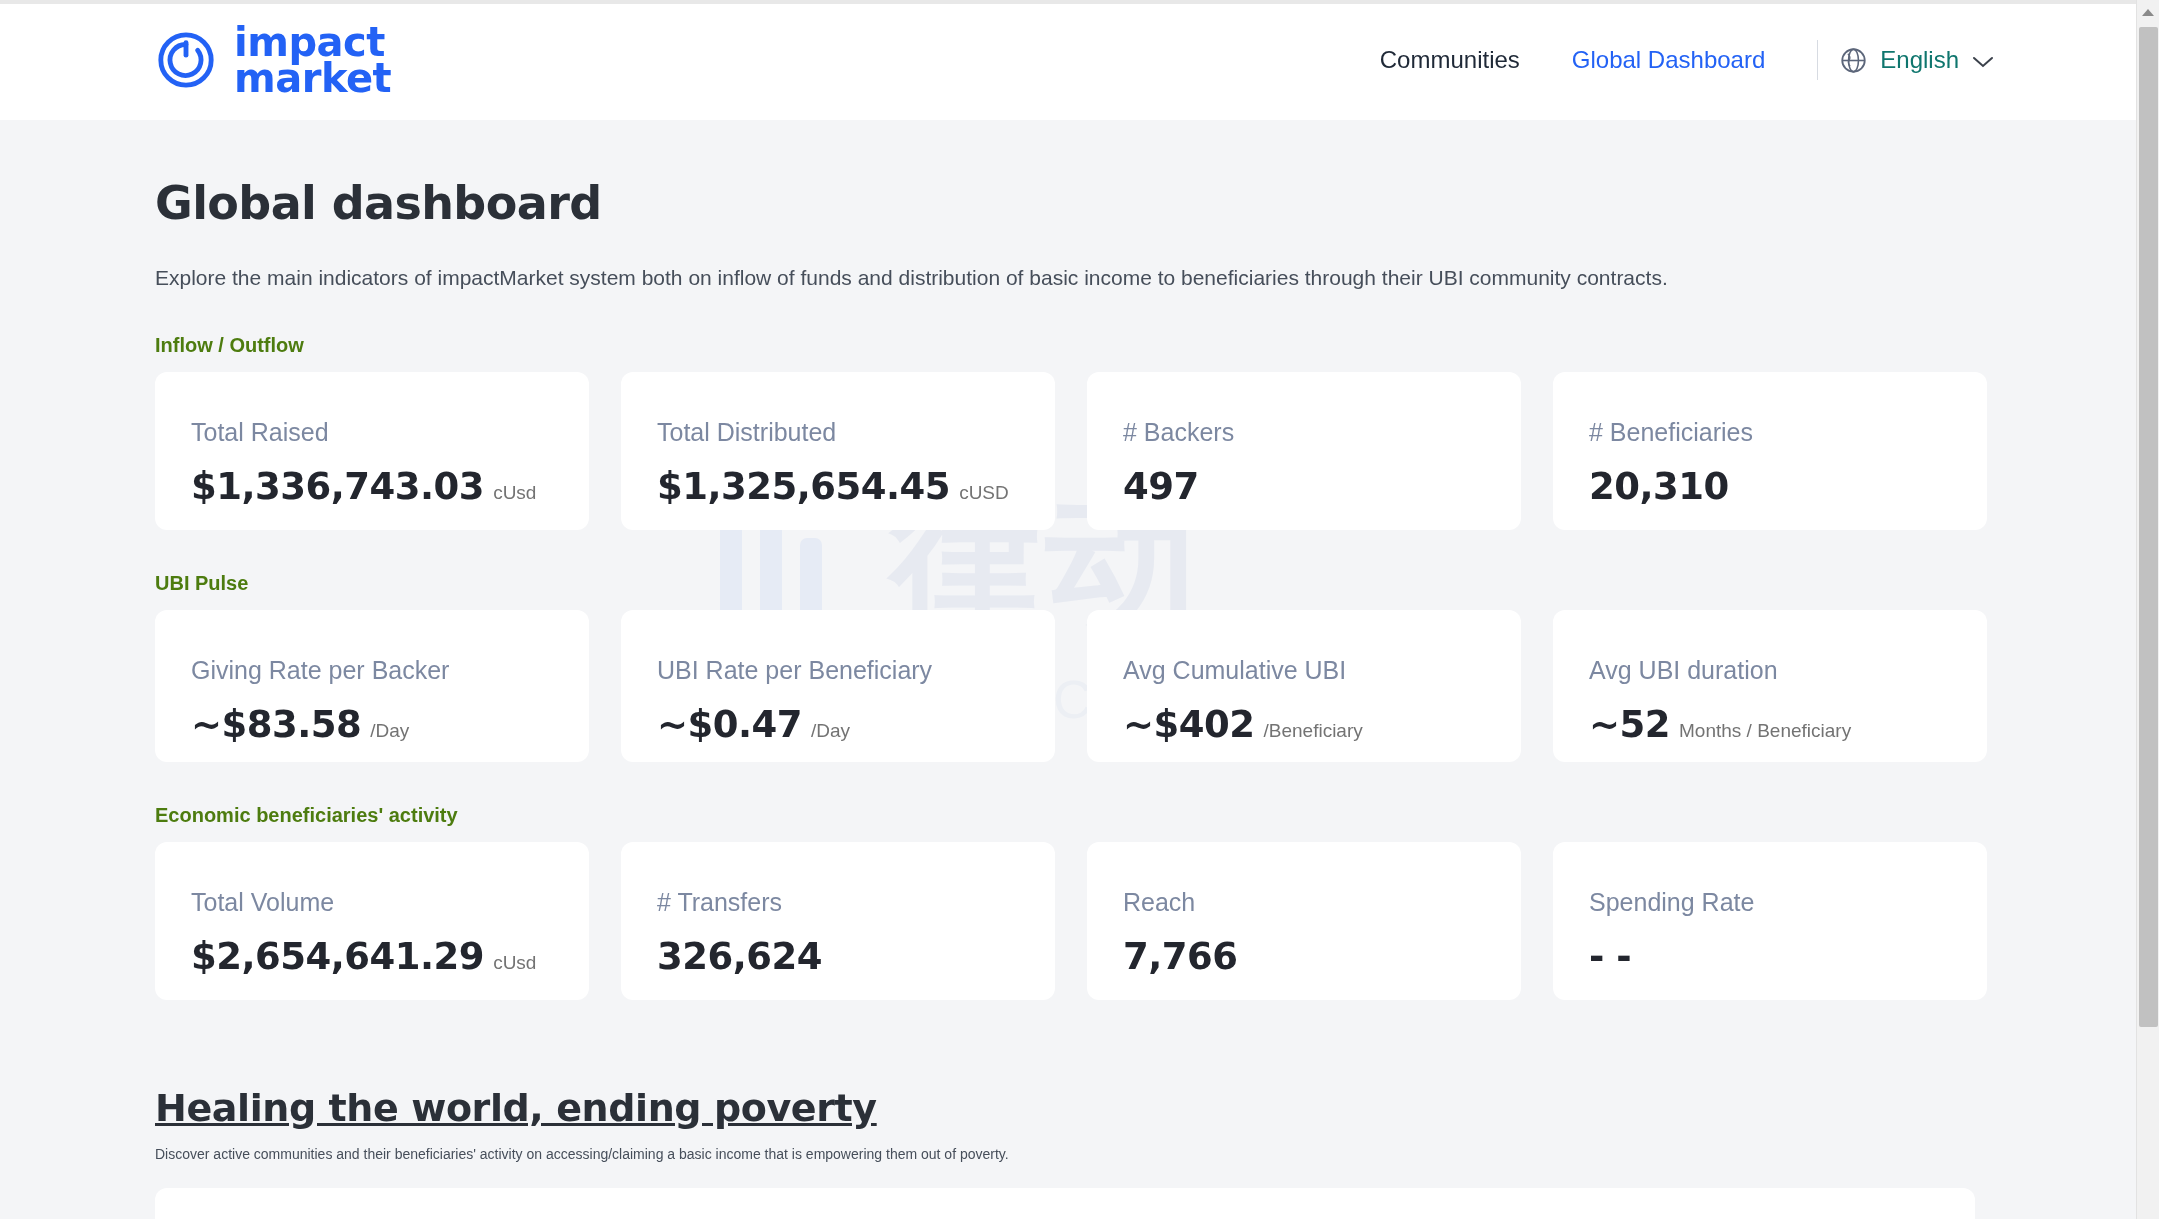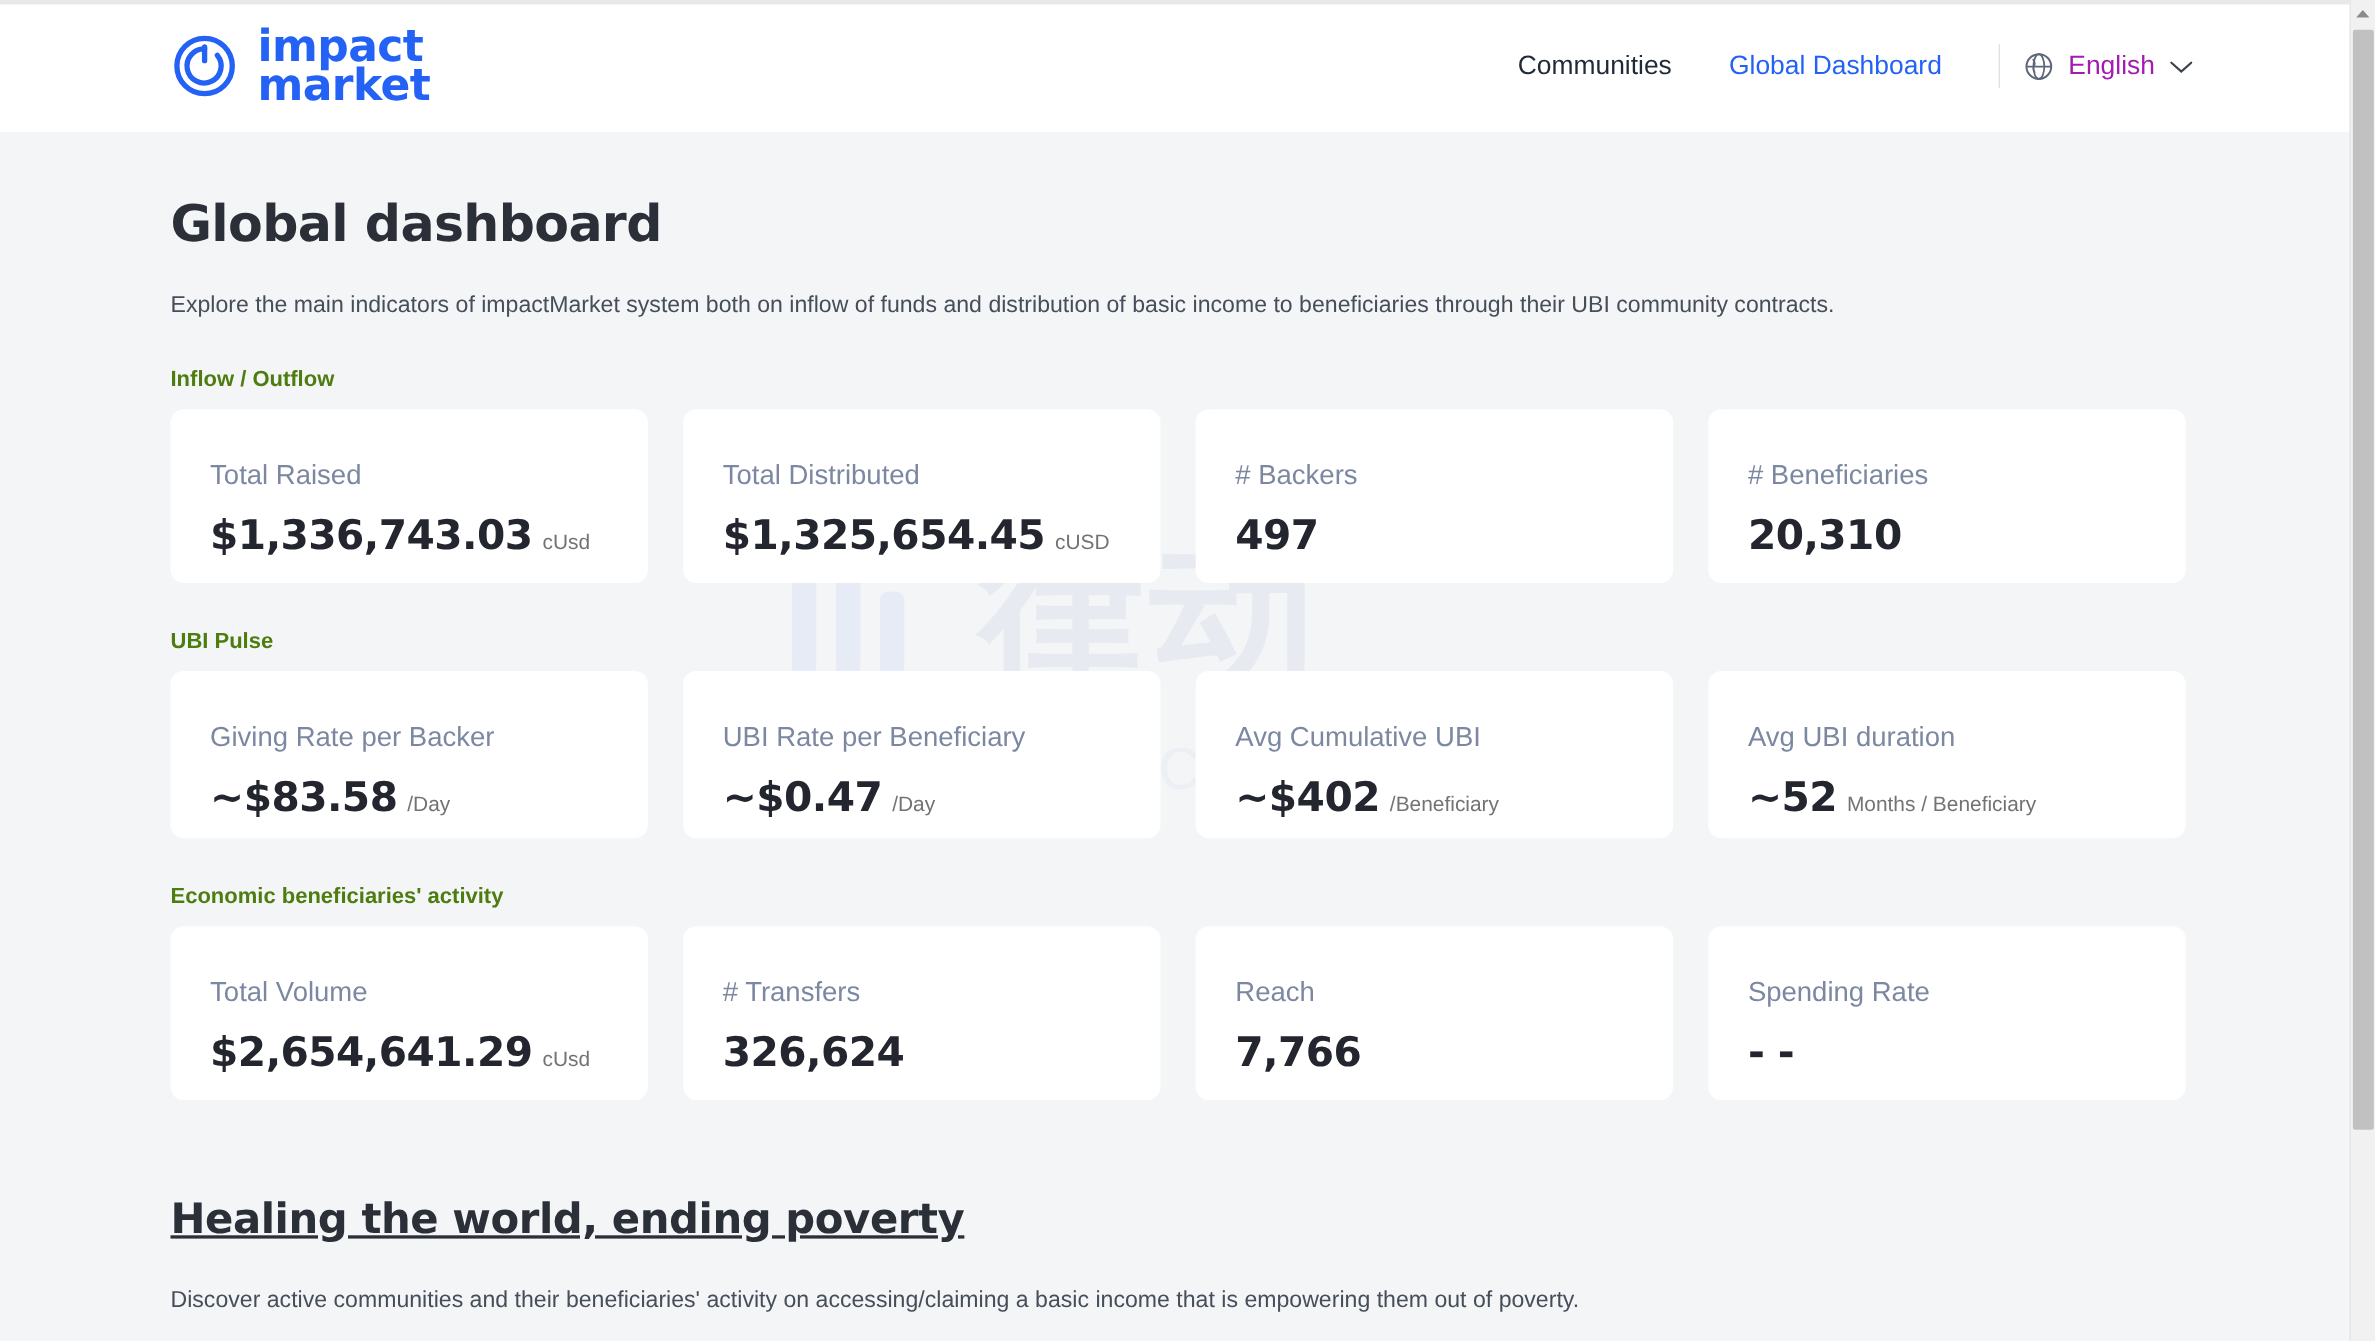--- a/index.html
+++ b/index.html
@@ -101,21 +101,21 @@
     background: #d7dbe2;
     margin: 0 22px 0 26px;
   }
   .lang {
     display: flex;
     align-items: center;
     gap: 13px;
     cursor: pointer;
   }
   .globe-icon { width: 27px; height: 27px; display: block; }
-  .lang-label { font-size: 24px; color: #a21caf; }
+  .lang-label { font-size: 24px; color: #0f766e; }
   .chev { width: 22px; height: 13px; display: block; }
 
   
   .main {
     position: relative;
     z-index: 10;
     padding: 0 0 0 155px;
   }
   .page-title {
     font-size: 46px;
@@ -182,23 +182,23 @@
   .bottom-title {
     font-size: 38px;
     font-weight: 700;
     color: #2b3038;
     letter-spacing: -0.4px;
     margin-top: 86px;
     font-family: "DejaVu Sans", sans-serif;
     text-decoration: underline;
   }
   .bottom-desc {
-    font-size: 21px;
+    font-size: 14px;
     color: #464e5a;
-    margin-top: 40px;
+    margin-top: 16px;
   }
   .bottom-card-peek {
     margin-top: 26px;
     height: 40px;
     width: 1820px;
     background: #ffffff;
     border-radius: 12px 12px 0 0;
   }
 
   

